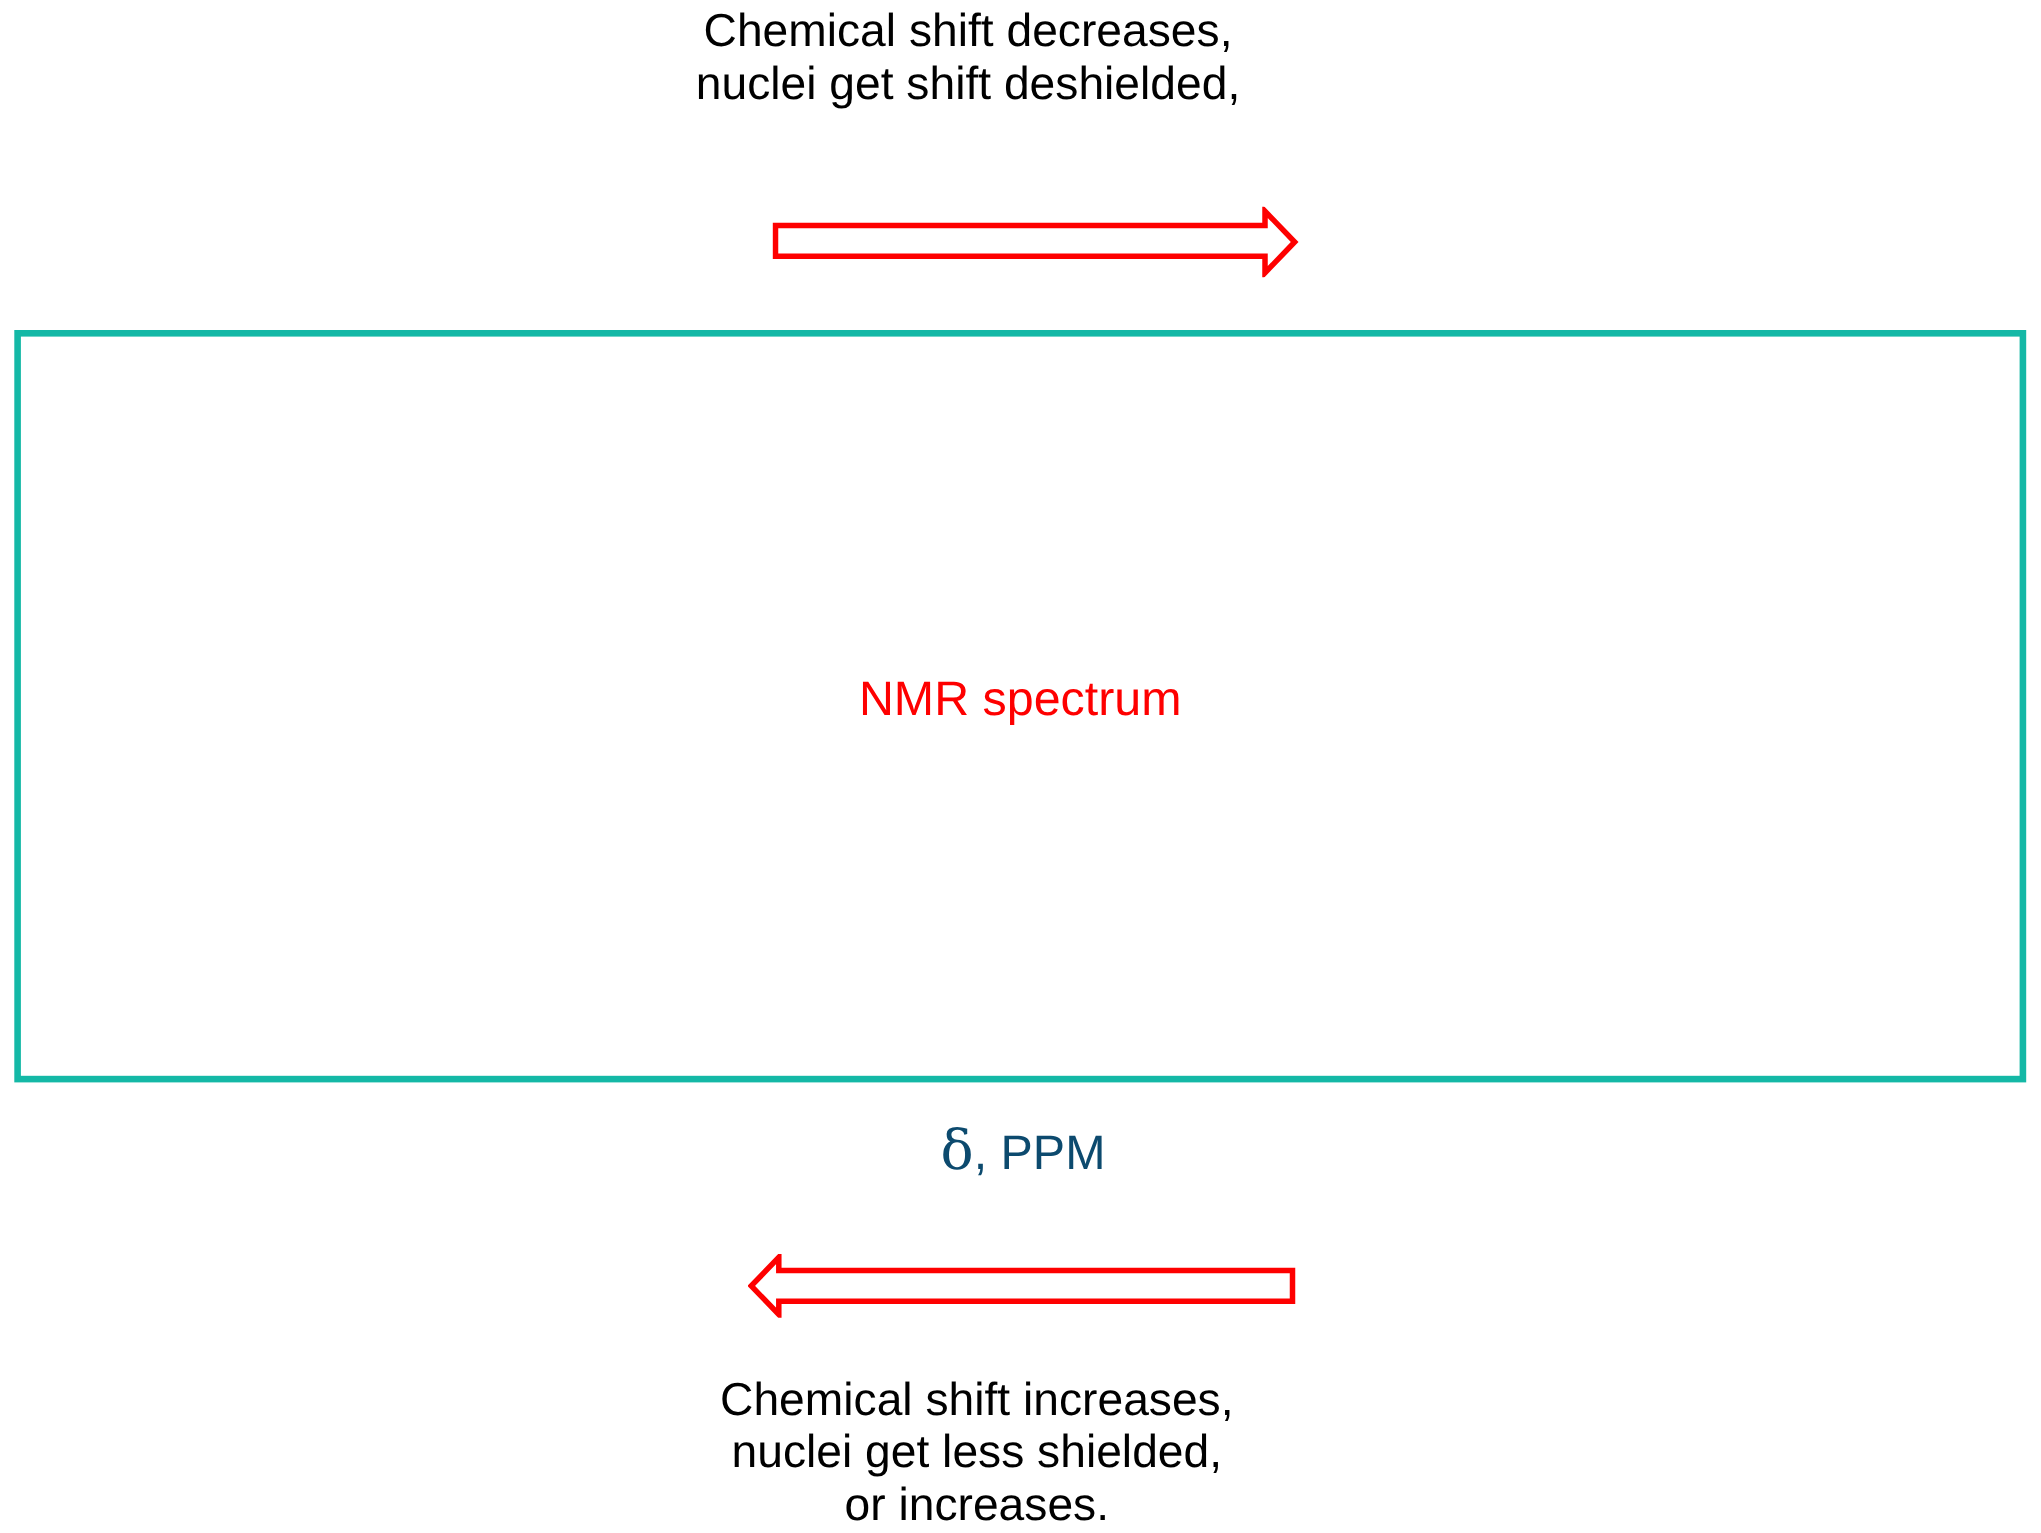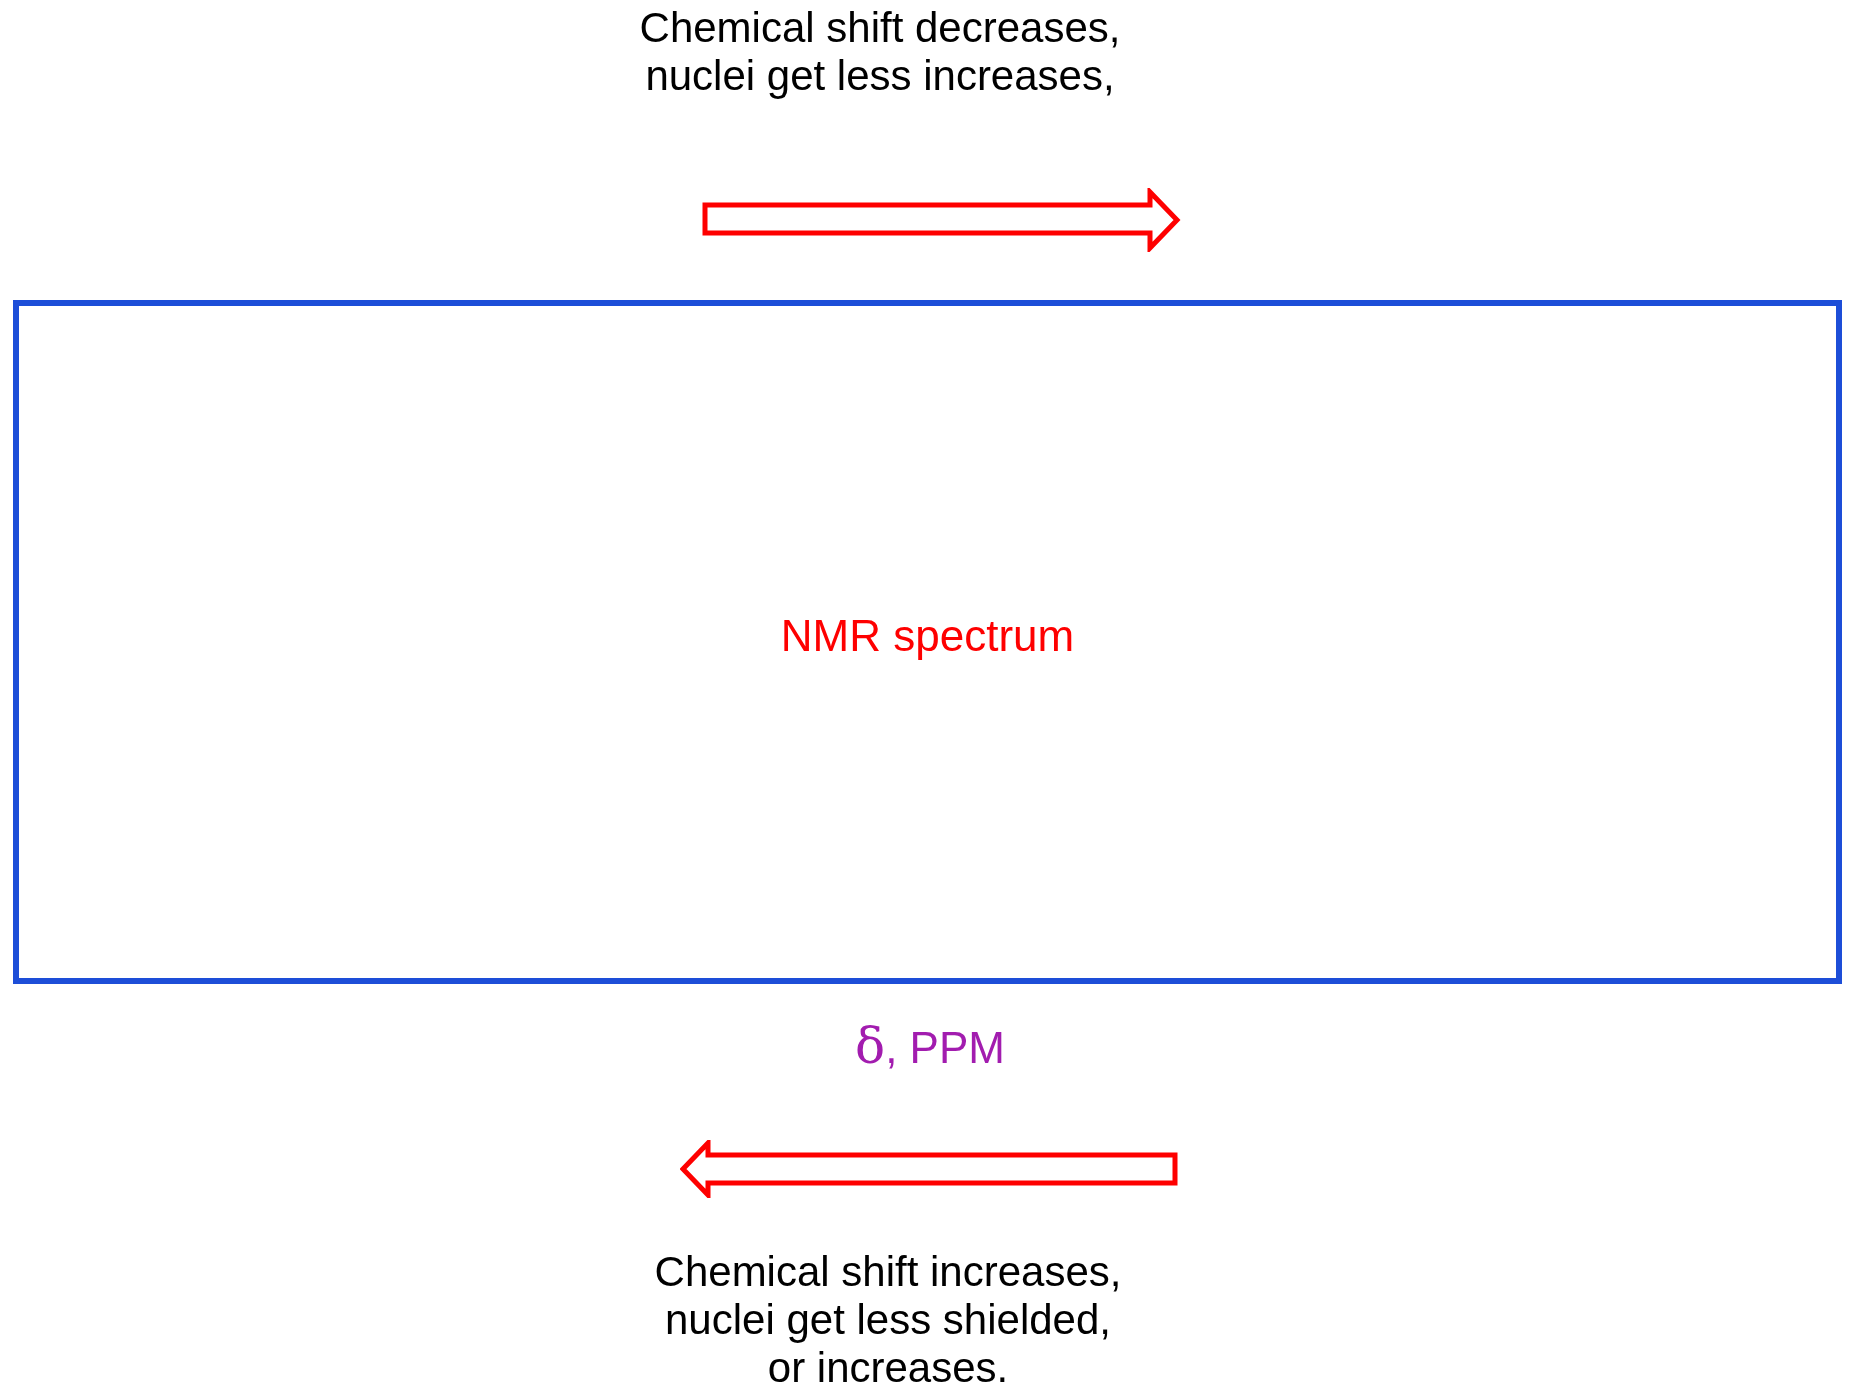--- a/index.html
+++ b/index.html
@@ -45,21 +45,21 @@
   .arrow-left-svg {
     left: 680px;
     top: 1140px;
   }
   .spectrum-box {
     position: absolute;
     left: 13px;
     top: 300px;
     width: 1829px;
     height: 684px;
-    border: 6px solid #1d4ed8;
+    border: 6px solid #14b8a6;
     box-sizing: border-box;
     background: #ffffff;
     display: flex;
     align-items: center;
     justify-content: center;
   }
   .spectrum-label {
     color: #fe0000;
     font-size: 44px;
     line-height: 44px;
@@ -67,36 +67,36 @@
     transform: translateY(-6px);
   }
   .axis-label {
     position: absolute;
     left: 700px;
     top: 1020px;
     width: 460px;
     text-align: center;
     font-size: 44px;
     line-height: 52px;
-    color: #a21caf;
+    color: #0c4a6e;
     white-space: nowrap;
   }
   .axis-label .delta {
     font-family: "DejaVu Serif", serif;
     font-size: 50px;
   }
 </style>
 </head>
 <body>
 
 <div class="canvas">
 
   <div class="caption caption-top">
     <div>Chemical shift decreases,</div>
-    <div>nuclei get less increases,</div>
+    <div>nuclei get shift deshielded,</div>
   </div>
 
   <svg class="arrow-svg arrow-right-svg" width="482" height="64" viewBox="0 0 482 64" aria-hidden="true">
     <polygon points="3,17 448,17 448,4 475,32 448,60 448,45 3,45" fill="#ffffff" stroke="#fe0000" stroke-width="5" stroke-linejoin="miter"></polygon>
   </svg>
 
   <div class="spectrum-box">
     <span class="spectrum-label">NMR spectrum</span>
   </div>
 

